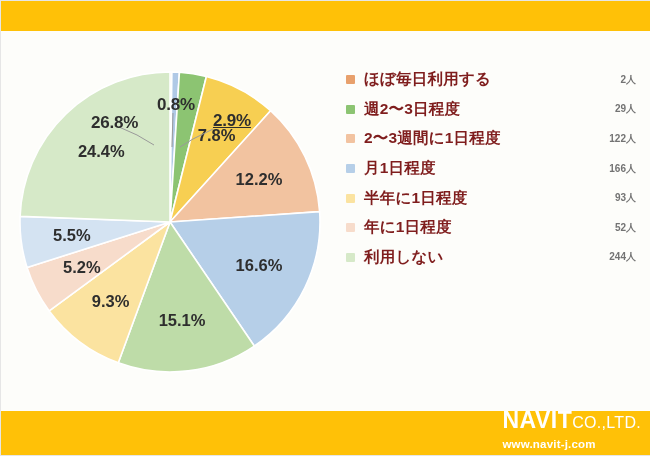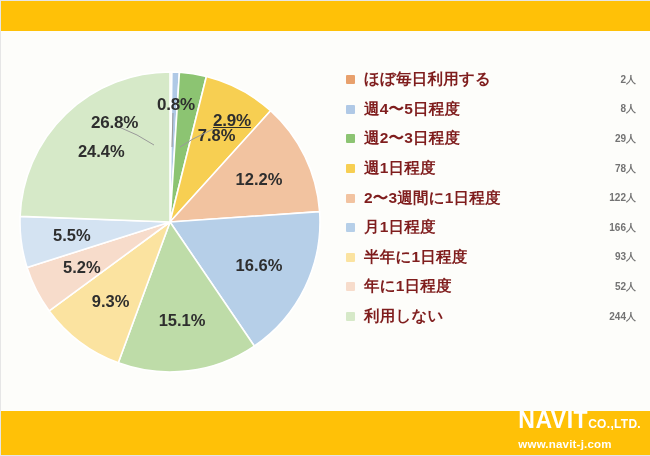--- a/index.html
+++ b/index.html
@@ -62,21 +62,21 @@
 
   
   #logo{
     position:absolute;right:10px;bottom:5px;
     text-align:left;color:#ffffff;line-height:1;
   }
   #logo-main{
     font-size:23px;font-weight:bold;letter-spacing:0.5px;
     font-family:"Liberation Sans","DejaVu Sans",sans-serif;
   }
-  #logo-suffix{font-size:12px;font-weight:bold;letter-spacing:0.3px;}
+  #logo-suffix{font-size:16px;font-weight:normal;letter-spacing:0.3px;}
   #logo-url{
     font-size:11.5px;font-weight:bold;letter-spacing:0.2px;margin-top:7px;
     font-family:"Liberation Sans","DejaVu Sans",sans-serif;
   }
 </style>
 </head>
 <body>
 
 <div id="page">
 
@@ -122,33 +122,23 @@
       <div class="outer-label" id="lbl-out-2">2.9%</div>
     </div>
 
     <div id="legend">
         <div class="legend-row">
           <span class="swatch" style="background: rgb(232, 160, 108);"></span>
           <span class="lg-label">ほぼ毎日利用する</span>
           <span class="lg-count">2人</span>
         </div>
         <div class="legend-row">
-          <span class="swatch" style="background: rgb(176, 201, 230);"></span>
-          <span class="lg-label">週4〜5日程度</span>
-          <span class="lg-count">8人</span>
-        </div>
-        <div class="legend-row">
           <span class="swatch" style="background: rgb(140, 196, 114);"></span>
           <span class="lg-label">週2〜3日程度</span>
           <span class="lg-count">29人</span>
-        </div>
-        <div class="legend-row">
-          <span class="swatch" style="background: rgb(247, 207, 82);"></span>
-          <span class="lg-label">週1日程度</span>
-          <span class="lg-count">78人</span>
         </div>
         <div class="legend-row">
           <span class="swatch" style="background: rgb(242, 195, 160);"></span>
           <span class="lg-label">2〜3週間に1日程度</span>
           <span class="lg-count">122人</span>
         </div>
         <div class="legend-row">
           <span class="swatch" style="background: rgb(182, 207, 232);"></span>
           <span class="lg-label">月1日程度</span>
           <span class="lg-count">166人</span>

